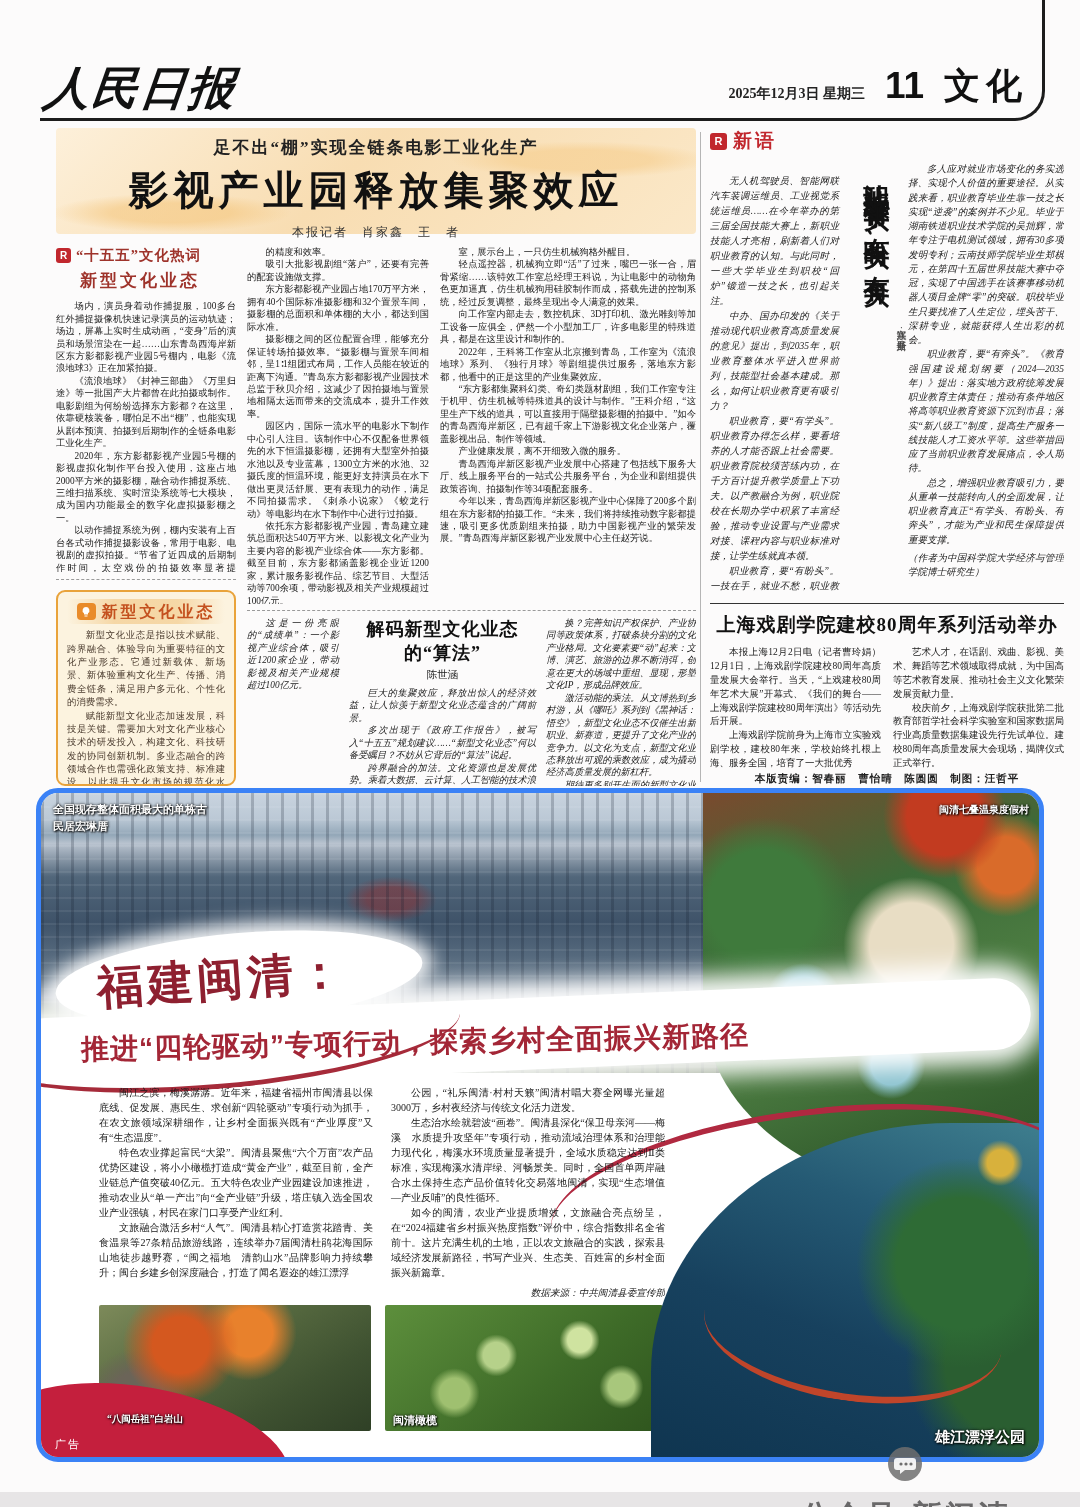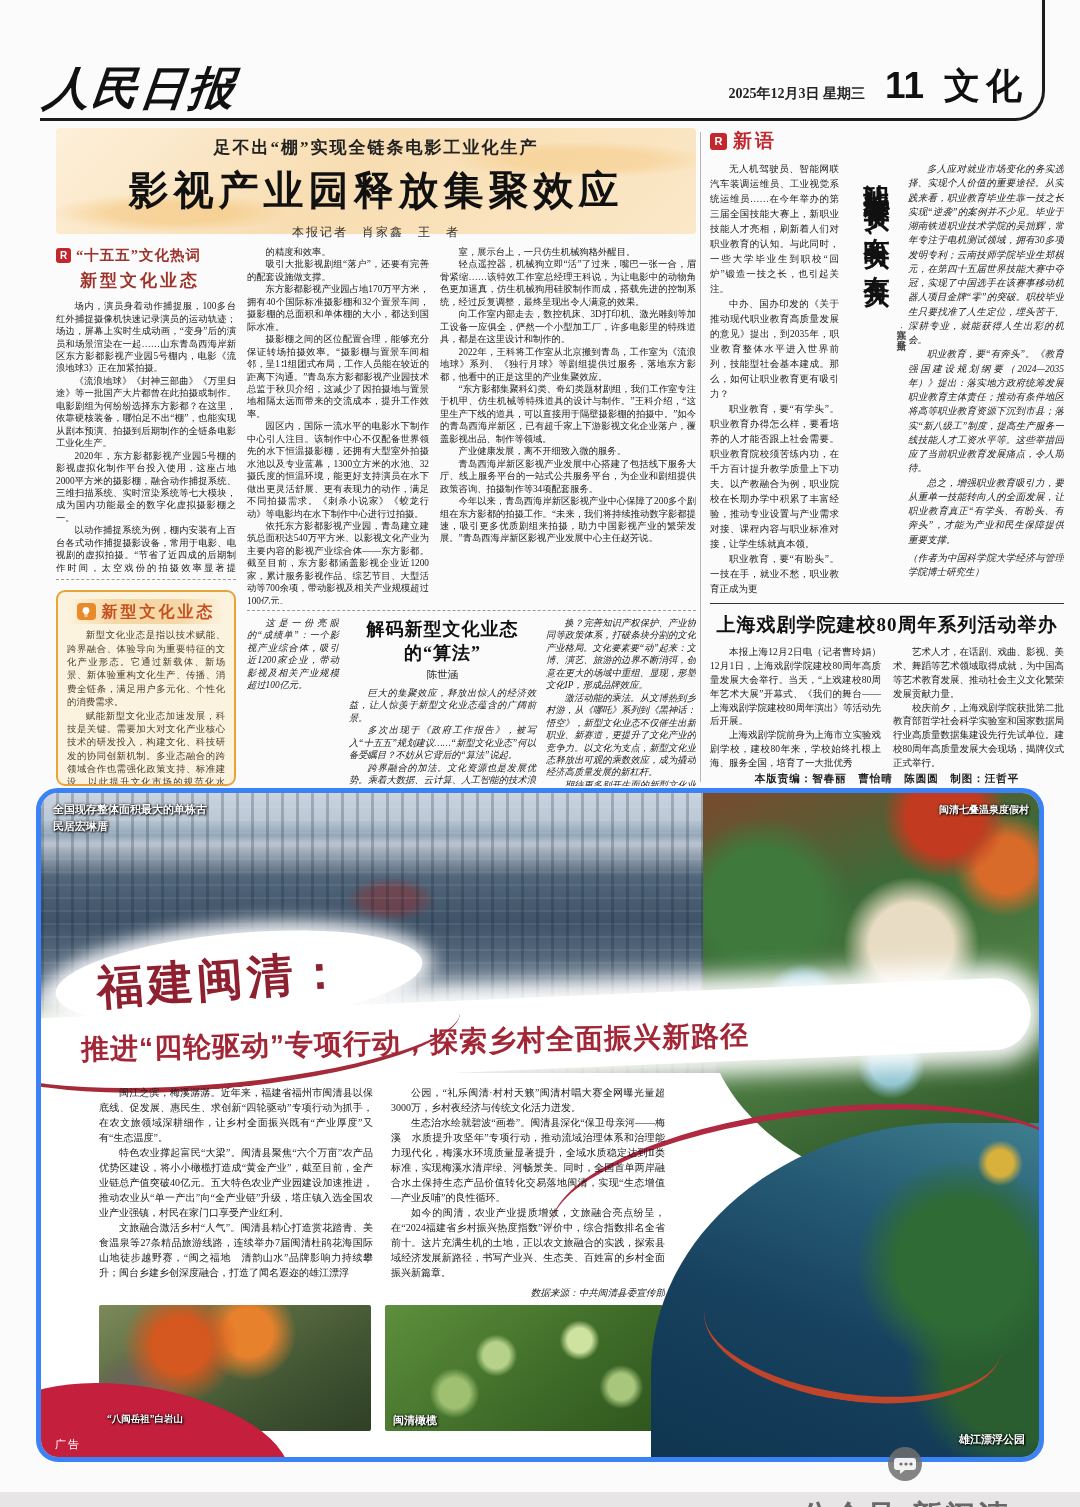--- a/index.html
+++ b/index.html
@@ -72,21 +72,21 @@
   .enC{width:150px;flex:none;display:flex;flex-direction:column;}
 
   .vrule{position:absolute;left:700px;top:132px;height:650px;border-left:1px solid #b5b5b5;}
 
   
   .xinyu{position:absolute;left:710px;top:128px;width:354px;height:658px;display:flex;flex-direction:column;}
   .xy-label{display:flex;align-items:center;gap:6px;}
   .xy-label .rsq{width:17px;height:17px;font-size:11px;}
   .xy-label-text{font-size:19px;font-weight:bold;color:#c1272d;letter-spacing:3px;}
   .xy-body{display:flex;margin-top:8px;height:442px;overflow:hidden;}
-  .xy-col1{flex:1;font-size:9.5px;line-height:1.58;padding-right:6px;}
+  .xy-col1{flex:1;font-style:italic;font-size:9.5px;line-height:1.58;padding-right:6px;margin-top:12px;}
   .xy-head{writing-mode:vertical-rl;text-orientation:upright;font-size:26px;font-weight:900;
     letter-spacing:3px;line-height:1.15;width:44px;color:#111;margin:2px 2px 0 2px;flex:none;
     font-family:"Liberation Sans","DejaVu Sans",sans-serif;}
   .xy-byline{writing-mode:vertical-rl;text-orientation:upright;font-size:10px;color:#444;width:15px;
     padding-top:160px;flex:none;}
   .xy-col2{width:156px;flex:none;font-style:italic;font-size:9.5px;line-height:1.5;}
   .xy-attr{font-style:italic;font-size:9.5px;margin-top:4px;text-align:justify;}
   .xy-sep{border-top:1.5px solid #333;margin:8px 0 5px;}
   .sh-title{font-size:19px;font-weight:800;text-align:center;letter-spacing:1px;margin:3px 0 8px;color:#111;}
   .sh-cols{display:flex;gap:12px;height:128px;overflow:hidden;}
@@ -151,21 +151,21 @@
   .cap-b{left:352px;top:620px;font-size:11px;}
   .ph-lake{position:absolute;right:0;bottom:0;width:388px;height:334px;z-index:2;
     border-top-left-radius:300px 250px;
     background:
       radial-gradient(circle at 90% 12%, #d8b13c 0 13px, transparent 23px),
       radial-gradient(circle at 80% 42%, #2e6b35 0 65px, transparent 105px),
       radial-gradient(circle at 96% 72%, #2a5e31 0 78px, transparent 118px),
       linear-gradient(200deg,#3e7e8e 0%,#255a74 30%,#17415e 60%,#0f3550 100%);}
   .lake-walk{position:absolute;right:36px;bottom:56px;width:300px;height:140px;
     border-bottom:7px solid #c0452a;border-radius:50%;transform:rotate(8deg);z-index:3;}
-  .cap-lake{right:14px;bottom:10px;font-size:11px;}
+  .cap-lake{right:14px;bottom:10px;font-size:15px;}
   .corner-red{position:absolute;left:-50px;bottom:-62px;width:300px;height:132px;background:#c41f3d;
     border-radius:50%;transform:rotate(10deg);z-index:4;}
   .ad-label{position:absolute;left:14px;bottom:5px;color:#fff;font-size:11px;z-index:5;letter-spacing:2px;}
 
   
   .wm{position:absolute;left:800px;top:1446px;z-index:20;display:flex;align-items:center;gap:10px;
     color:rgba(82,82,82,.85);flex-direction:column;}
   .wm-text{font-size:31px;font-weight:bold;letter-spacing:2px;
     font-family:"Liberation Sans","DejaVu Sans",sans-serif;}
 </style>

